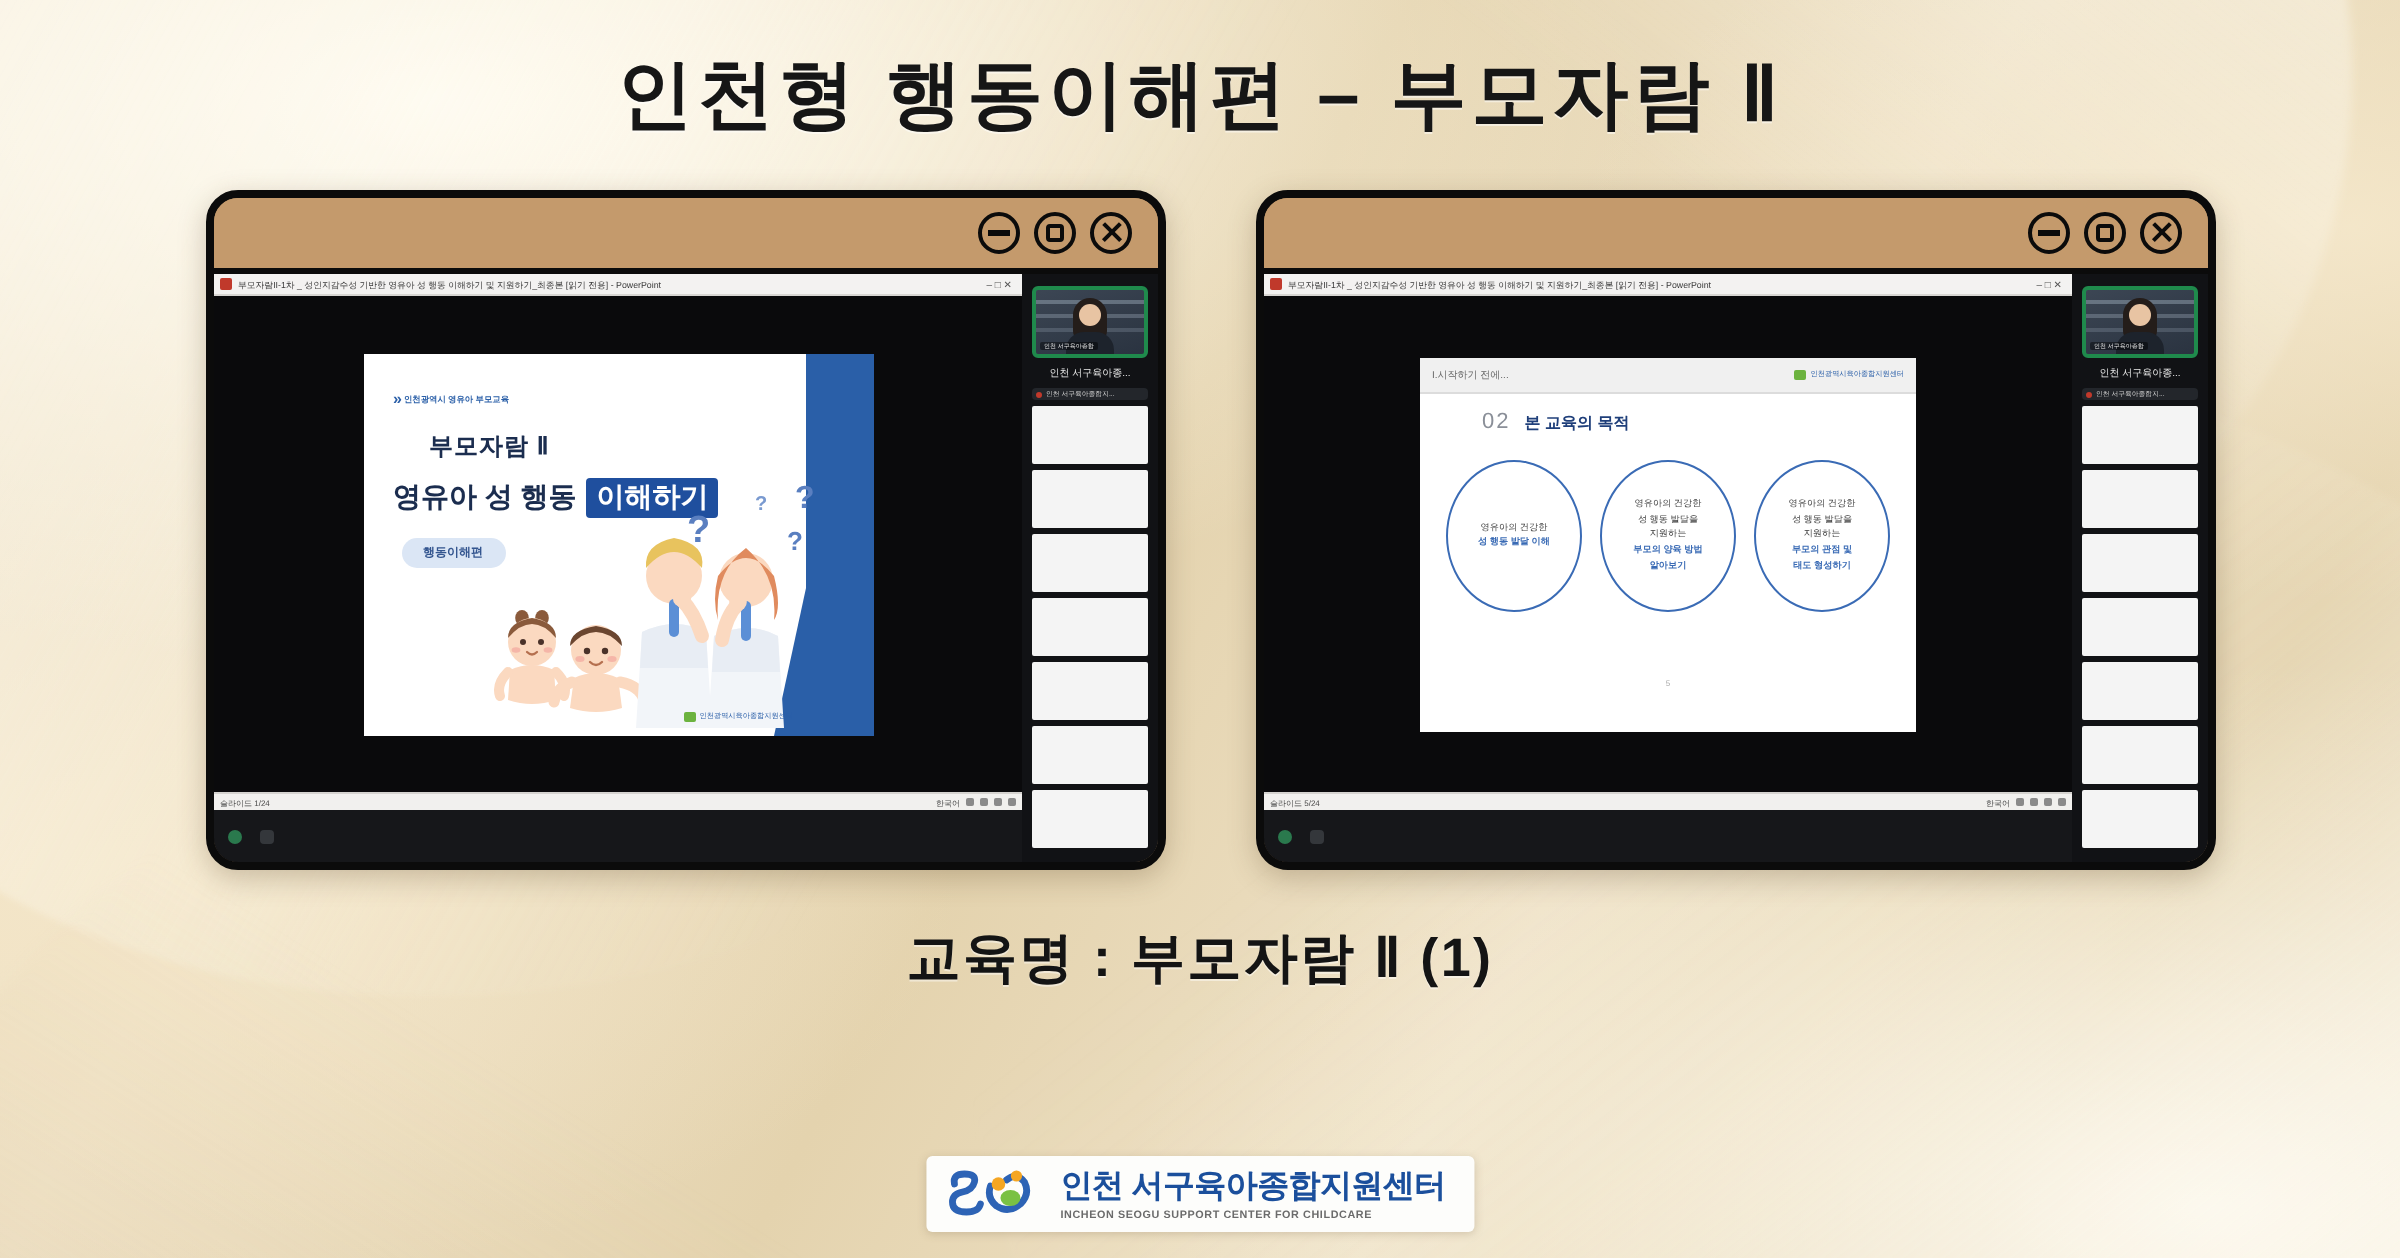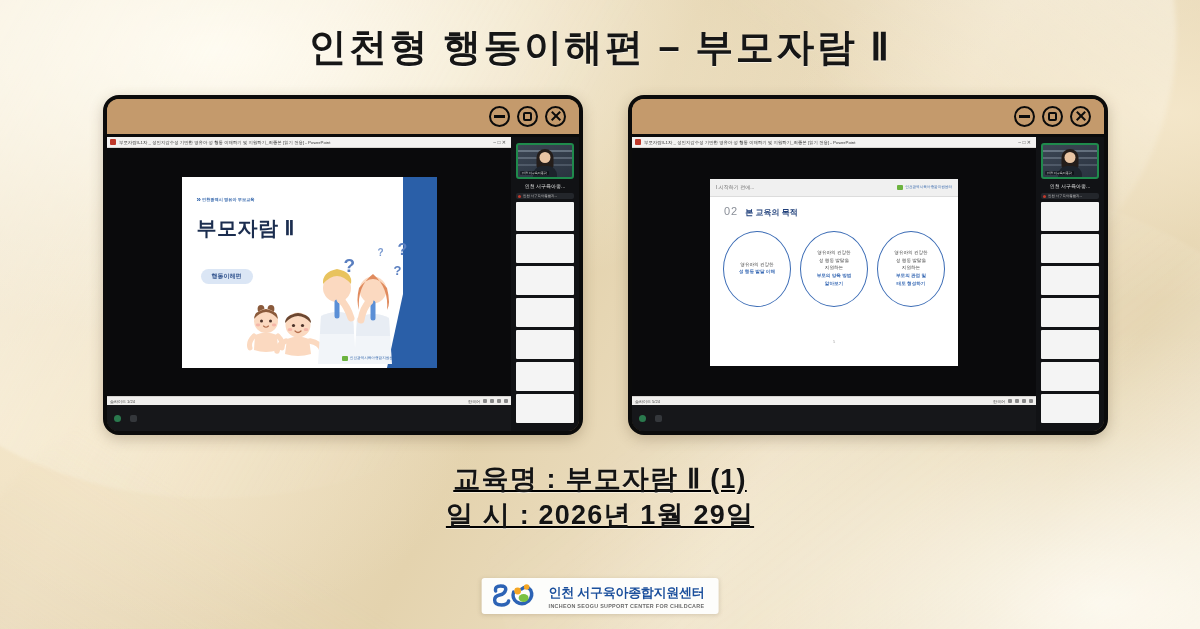--- a/index.html
+++ b/index.html
@@ -222,22 +222,22 @@
   }
   .sl-brandline {
     position: absolute;
     left: 15px; top: 18px;
     display: flex; align-items: center; gap: 3px;
     font-size: 4.2px; color: #2a5fa8; font-weight: 700;
   }
   .sl-chev { color: #2a5fa8; font-size: 8px; letter-spacing: -2px; }
   .sl-h1 {
     position: absolute;
-    left: 15px; top: 38px;
-    font-size: 20px; font-weight: 800; color: #1b2d4f; letter-spacing: 0.5px;
+    left: 33px; top: 38px;
+    font-size: 12px; font-weight: 800; color: #1b2d4f; letter-spacing: 0.5px;
   }
   .sl-h2row {
     position: absolute;
     left: 15px; top: 62px;
     display: flex; align-items: center; gap: 5px;
   }
   .sl-h2 { font-size: 14px; font-weight: 800; color: #1b2d4f; }
   .sl-h2-hl {
     font-size: 14px; font-weight: 800; color: #fff;
     background: #1f4f9e; padding: 1px 5px; border-radius: 2px;
@@ -278,20 +278,21 @@
     border-bottom: 1px solid #dcdcdc;
     display: flex; align-items: center; justify-content: space-between;
     padding: 0 6px;
   }
   .sr-crumb { font-size: 5px; color: #666; }
   .sr-logo { display: flex; align-items: center; gap: 2px; font-size: 3.6px; color: #2a5fa8; }
   .sr-logo-mark { width: 6px; height: 5px; background: #6cb33f; border-radius: 1px; }
   .sr-titlerow {
     display: flex; align-items: baseline; gap: 7px;
     padding: 8px 0 0 14px;
+    margin-left: 17px;
   }
   .sr-num { font-size: 11px; color: #8a8f98; font-weight: 400; letter-spacing: 1px; }
   .sr-title { font-size: 8px; color: #1f3f7a; font-weight: 800; }
   .sr-circles {
     display: flex;
     justify-content: center;
     align-items: center;
     gap: 9px;
     margin-top: 13px;
   }
@@ -395,21 +396,20 @@
     position: absolute; left: 2px; bottom: 1px;
     font-size: 3px; color: #444;
   }
 
   
   #info-block {
     position: absolute;
     left: 0; right: 0; top: 462px;
     text-align: center;
     z-index: 5;
-    text-decoration: underline;
   }
   .info-line {
     font-size: 27px;
     font-weight: 700;
     color: #141414;
     letter-spacing: 1.2px;
     line-height: 1.33;
     text-shadow: 0 1px 0 rgba(255,255,255,0.45);
   }
 
@@ -426,21 +426,21 @@
     gap: 9px;
     box-shadow: 0 1px 4px rgba(120,100,70,0.25);
     z-index: 5;
   }
   .logo-mark {
     position: relative;
     width: 48px; height: 26px;
     flex: 0 0 auto;
   }
   .logo-text-wrap { display: flex; flex-direction: column; gap: 1px; }
-  .logo-ko { font-size: 13px; font-weight: 800; color: #1b4f9c; letter-spacing: -0.3px; white-space: nowrap; }
+  .logo-ko { font-size: 16px; font-weight: 800; color: #1b4f9c; letter-spacing: -0.3px; white-space: nowrap; }
   .logo-en { font-size: 5.4px; font-weight: 700; color: #6b6b6b; letter-spacing: 0.3px; white-space: nowrap; }
 </style>
 </head>
 <body>
 
 <div id="bg">
   <div id="swirl2"></div>
   <div id="swirl3"></div>
 </div>
 
@@ -472,20 +472,24 @@
         <div class="slide-left">
           <div class="sl-blue-band"></div>
 
           <div class="sl-brandline">
             <span class="sl-chev">»</span>
             <span>인천광역시 영유아 부모교육</span>
           </div>
 
           <div class="sl-h1">부모자람 Ⅱ</div>
 
+          <div class="sl-h2row">
+            <span class="sl-h2">영유아 성 행동</span>
+            <span class="sl-h2-hl">이해하기</span>
+          </div>
 
           <div class="sl-badge">행동이해편</div>
 
           <svg class="art art-baby1" width="46" height="52" viewBox="0 0 46 52">
             <ellipse cx="17" cy="7" rx="3.4" ry="4" fill="#8a5a3b"></ellipse>
             <ellipse cx="27" cy="7" rx="3.4" ry="4" fill="#8a5a3b"></ellipse>
             <circle cx="22" cy="19" r="12" fill="#fbd9c0"></circle>
             <path d="M10 17 Q22 3 34 17 Q34 9 22 7 Q10 9 10 17Z" fill="#8a5a3b"></path>
             <circle cx="17.5" cy="19" r="1.5" fill="#4a3229"></circle>
             <circle cx="26.5" cy="19" r="1.5" fill="#4a3229"></circle>
@@ -710,21 +714,20 @@
       <div class="p-tile">
           <span class="p-name"></span>
         </div>
     </div>
 
   </div>
 </div>
 
 <div id="info-block">
   <div class="info-line">교육명 : 부모자람 Ⅱ (1)</div>
-  <div class="info-line">일  시 : 2026년 1월 29일</div>
 </div>
 
 <div id="footer-logo">
   <div class="logo-mark">
     <svg width="48" height="26" viewBox="0 0 48 26">
       <path d="M4 8 Q3 3 9 3 Q15 3 14 7 Q13 11 8 12 Q3 13 3 17 Q3 22 10 22 Q16 22 17 18" stroke="#2d63b5" stroke-width="3.4" fill="none" stroke-linecap="round"></path>
       <path d="M30 6 Q35 2 39 7 Q42 13 37 18 Q31 23 25 19 Q20 15 22 9" stroke="#2d63b5" stroke-width="3.4" fill="none" stroke-linecap="round"></path>
       <circle cx="26" cy="8" r="3.4" fill="#f5a623"></circle>
       <circle cx="35" cy="4" r="2.8" fill="#f5a623"></circle>
       <ellipse cx="32" cy="15" rx="5" ry="4" fill="#7ac143"></ellipse>

